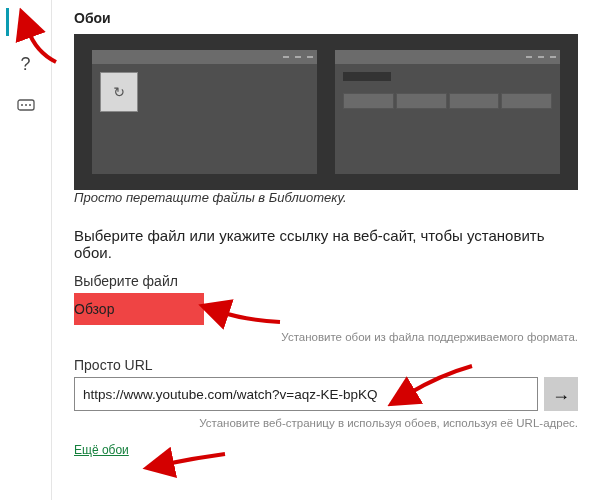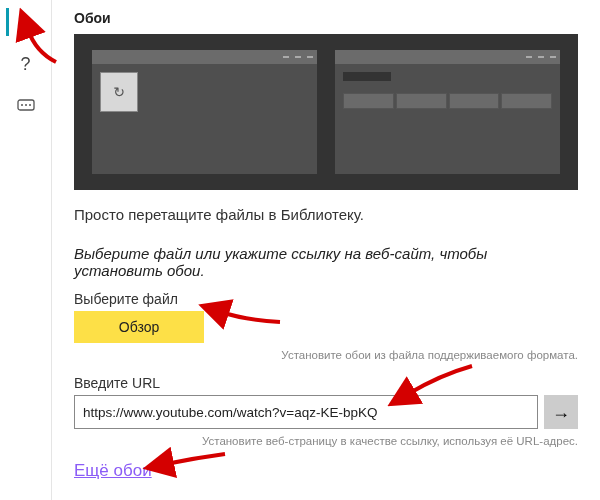--- a/index.html
+++ b/index.html
@@ -52,52 +52,52 @@
   .thumb {
     width:38px; height:40px; background:#d8d8d8; border:1px solid #888;
     display:flex; align-items:center; justify-content:center; position:relative;
   }
   .thumb::after{content:"↻";font-size:14px;color:#555;}
   .rows {display:flex;flex-direction:column;gap:12px;width:100%;}
   .rows .lbl{background:#333;width:48px;height:9px;}
   .rows .row{display:flex;gap:2px;}
   .rows .row span{flex:1;height:16px;background:#6a6a6a;border:1px solid #555;}
   .caption {
-    font-size: 15px; color: #333; margin-top: 16px;
+    font-size: 13px; color: #333; margin-top: 0; font-style: italic;
   }
   .desc {
-    font-size: 15px; color: #222; margin-top: 22px; font-style: italic;
+    font-size: 15px; color: #222; margin-top: 22px;
   }
   .field-label {
     font-size: 14px; color: #333; margin-top: 12px;
   }
   .browse-btn {
     display:inline-block; width:130px; height:32px;
-    background:#fde047; border:none; color:#222;
+    background:#ef4444; border:none; color:#222;
     font-size:14px; margin-top:4px; cursor:pointer;
-    text-align:center;
+    text-align:left;
   }
   .hint {
     font-size:11.5px; color:#888; margin-top:6px;text-align:right;
   }
   .url-row {
     display:flex; gap:6px; margin-top:4px; align-items:flex-end;
   }
   .url-input {
     flex:1; height:34px; border:1px solid #888; padding:0 8px;
     font-size:13.5px; color:#222;
   }
   .go-btn {
     width:34px; height:34px; background:#ccc; border:none;
     display:flex; align-items:center; justify-content:center;
     font-size:18px; cursor:pointer;
   }
   .more-link {
     display:inline-block; margin-top:14px;
-    color:#8b5cf6; font-size:17px; text-decoration:underline;
+    color:#15803d; font-size:12px; text-decoration:underline;
     cursor:pointer;
   }
   
   .arrow {position:absolute; pointer-events:none;}
   .arrow svg{overflow:visible;}
 </style>
 </head>
 <body>
 
 <div class="sidebar">
@@ -156,26 +156,26 @@
     </div>
   </div>
   <div class="caption">Просто перетащите файлы в Библиотеку.</div>
 
   <div class="desc">Выберите файл или укажите ссылку на веб-сайт, чтобы установить обои.</div>
 
   <div class="field-label">Выберите файл</div>
   <button class="browse-btn">Обзор</button>
   <div class="hint">Установите обои из файла поддерживаемого формата.</div>
 
-  <div class="field-label" style="margin-top:14px;">Введите URL</div>
+  <div class="field-label" style="margin-top:14px;">Просто URL</div>
   <div class="url-row">
     <input class="url-input" type="text" value="https://www.youtube.com/watch?v=aqz-KE-bpKQ" style="">
     <button class="go-btn">→</button>
   </div>
-  <div class="hint">Установите веб-страницу в качестве ссылку, используя её URL-адрес.</div>
+  <div class="hint">Установите веб-страницу в используя обоев, используя её URL-адрес.</div>
 
   <a class="more-link">Ещё обои</a>
 </div>
 
 <div class="arrow" style="left:16px;top:22px;">
   <svg width="50" height="50">
       <defs>
         <marker id="ah1" markerWidth="8" markerHeight="8" refX="2" refY="4" orient="auto">
           <polygon points="0,0 8,4 0,8" fill="#d40000"></polygon>
         </marker>

